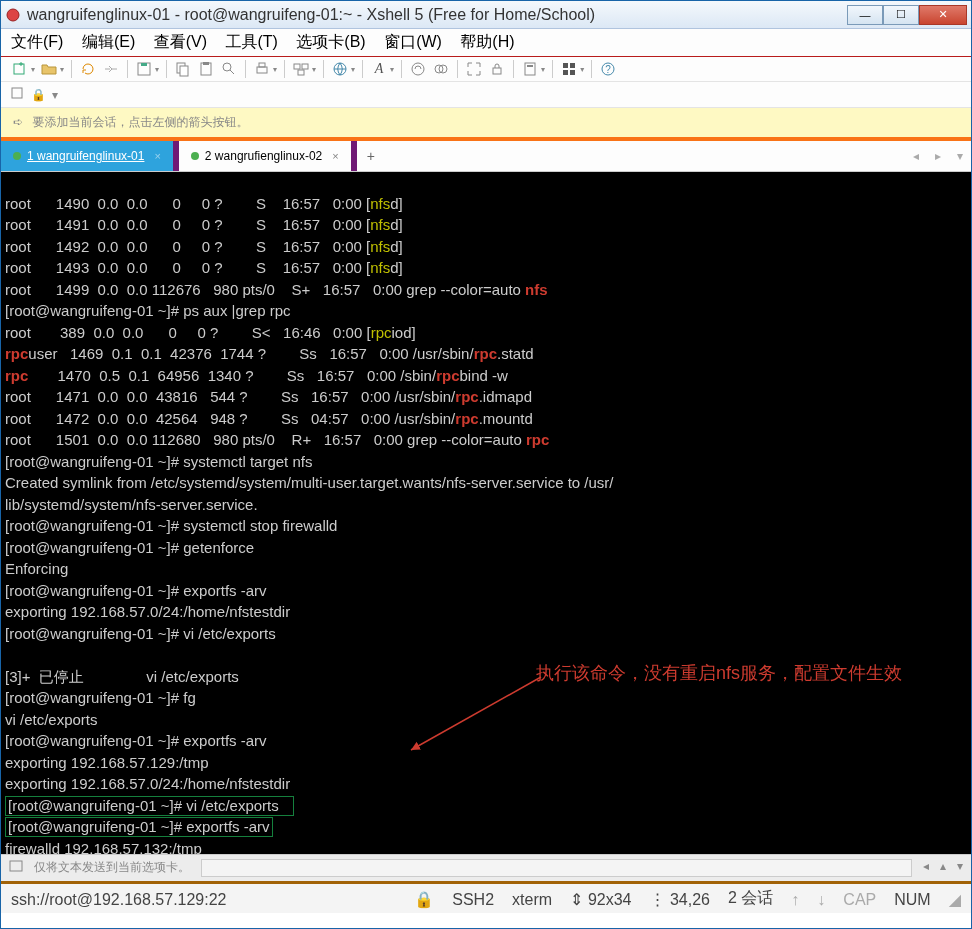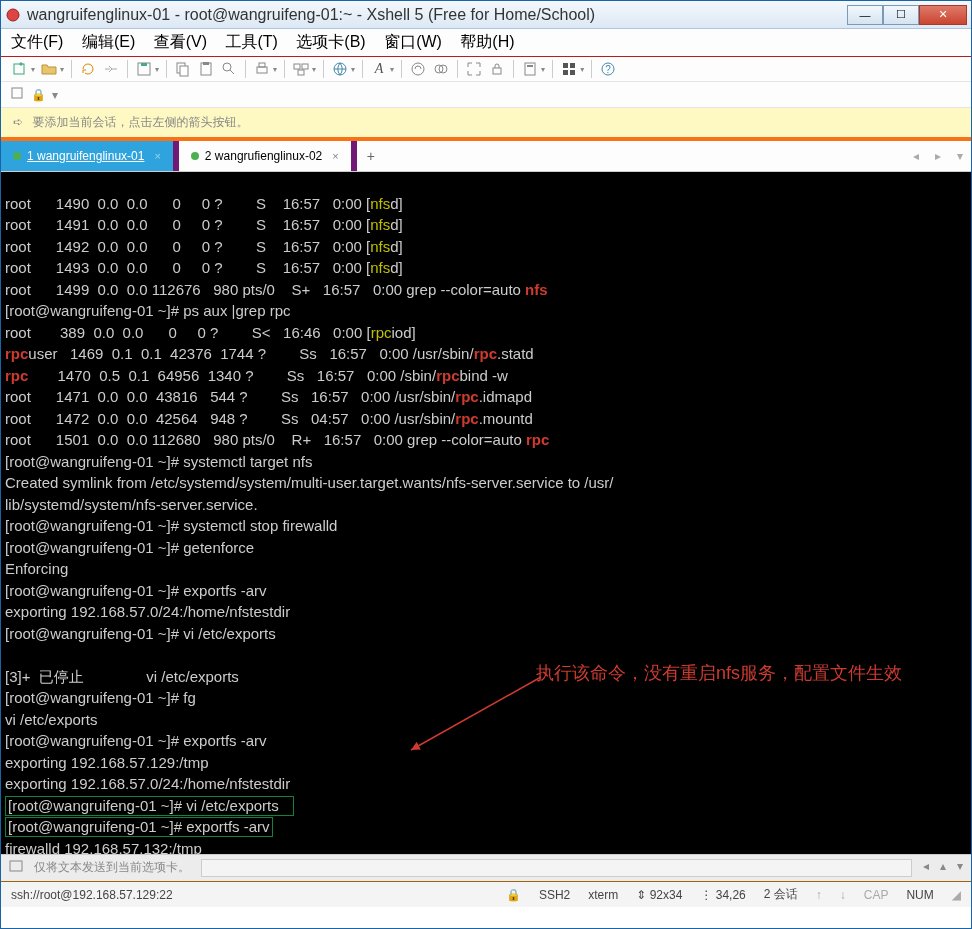--- a/index.html
+++ b/index.html
@@ -28,21 +28,21 @@
 .tabs .spacer { flex: 1; }
 .tabnav { padding: 0 8px; color: #aaa; }
 .terminal { background: #000; color: #bbb; font-family: Consolas, "Courier New", monospace; font-size: 15px; line-height: 19.5px; padding: 2px 4px; white-space: pre; height: 682px; overflow: hidden; position: relative; }
 .c-w { color: #cccccc; margin-top: 39px; }
 .c-r { color: #cd3b2f; font-weight: bold; }
 .c-ry { color: #c0c000; }
 .boxed { border: 1px solid #15803d; display: inline-block; padding: 0 2px; line-height: 18px; }
 .anno { position: absolute; color: #cd3b2f; font-family: "Microsoft YaHei", sans-serif; font-size: 18px; }
 .sendbar { background: #ececec; padding: 4px 8px; display: flex; align-items: flex-start; gap: 11px; border-top: 1px solid #ccc; color: #888; font-size: 12px; }
 .sendbar input { flex: 1; border: 1px solid #ccc; background: #f4f4f4; height: 18px; }
-.statusbar { background: #f4f4f4; padding: 4px 10px; display: flex; align-items: center; gap: 18px; font-size: 12px; color: #444; border-top: 1px solid #a16207; }
+.statusbar { background: #f4f4f4; padding: 4px 10px; display: flex; align-items: flex-end; gap: 18px; font-size: 16px; color: #444; border-top: 3px solid #a16207; }
 .statusbar .sp { flex: 1; }
 svg.arrow { position: absolute; pointer-events: none; }
 </style>
 </head>
 <body>
 
 <div class="titlebar">
   <span class="icon">
     <svg width="16" height="16" viewBox="0 0 16 16">
         <circle cx="8" cy="8" r="6" fill="#d44" stroke="#922"></circle>

